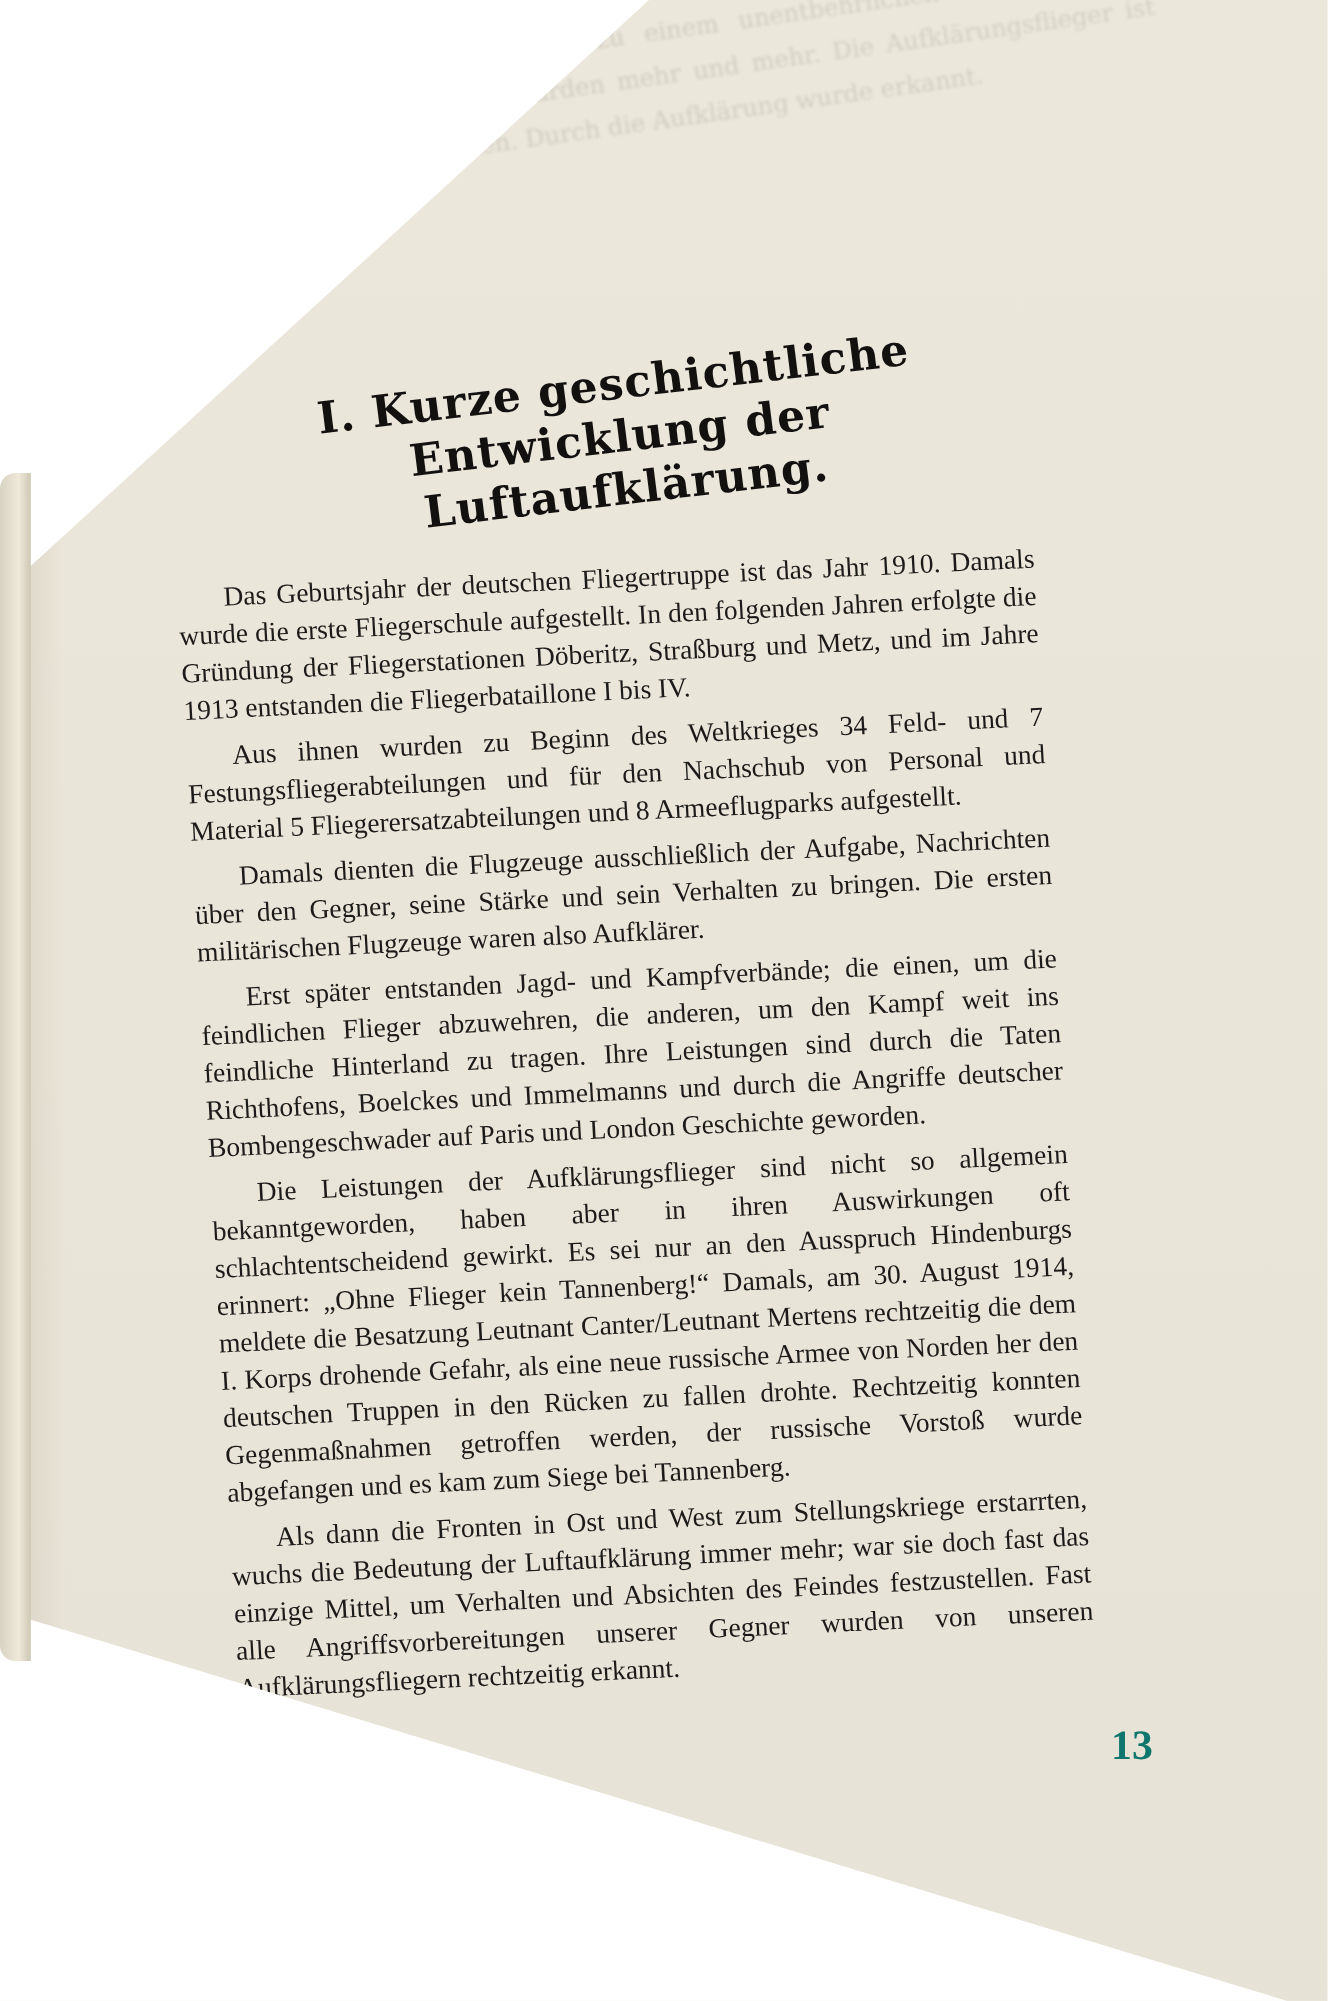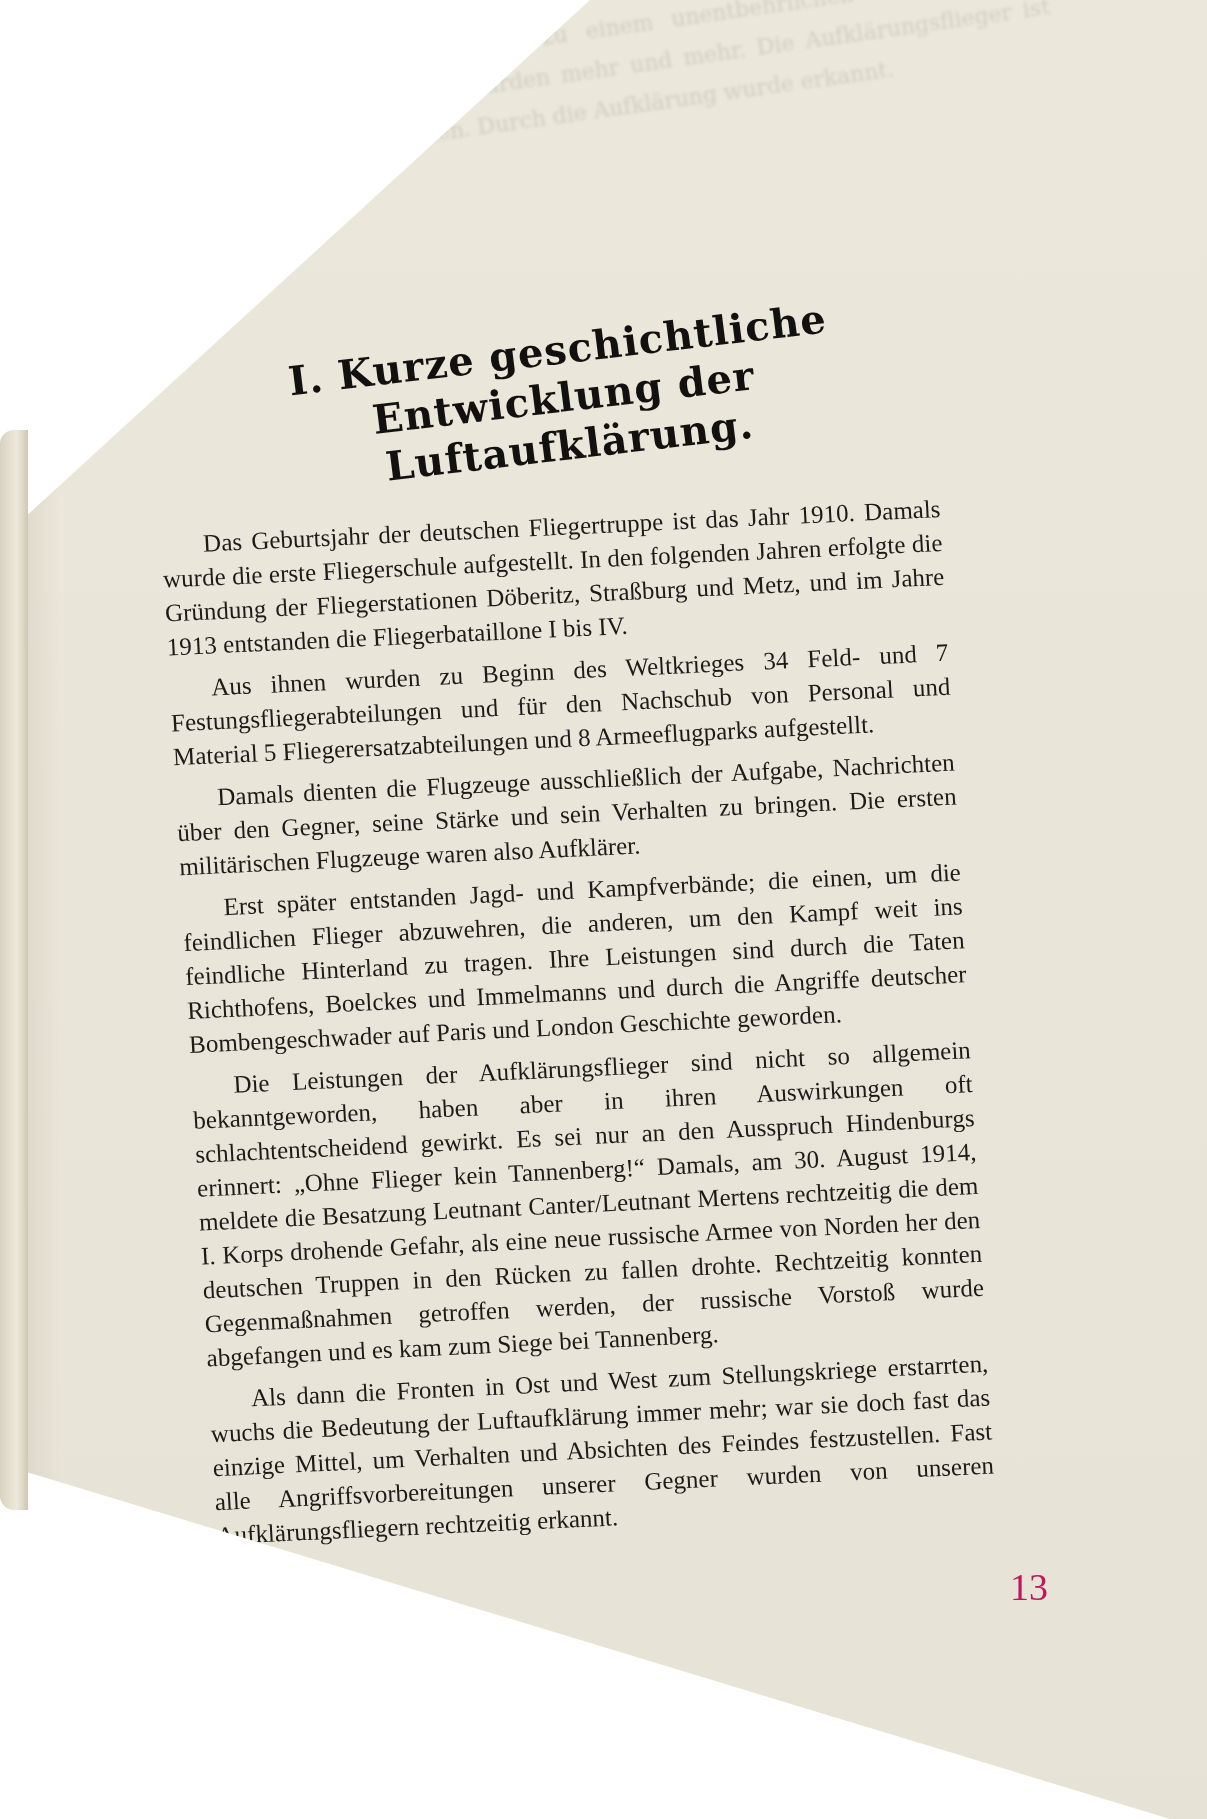--- a/index.html
+++ b/index.html
@@ -40,21 +40,21 @@
     font-size:40px; line-height:48px; text-align:center; margin:0 0 40px 40px;
     letter-spacing:1px; transform: rotate(-4deg); transform-origin:center;
     color:#121110;
   }
   .para {
     font-family:"Liberation Serif", serif; font-size:25px; line-height:34px;
     text-align:justify; text-indent:42px; margin:0 0 8px 0;
   }
   .page-number {
     position:absolute; left:1010px; top:1565px;
-    font-family:"Liberation Serif", serif; font-weight:normal; font-size:38px; color:#be185d;
+    font-family:"Liberation Serif", serif; font-weight:bold; font-size:38px; color:#0f766e;
   }
 </style>
 </head>
 <body>
 
 <div class="page">
   <div class="page-shade"></div>
   <div class="bleed">Es wurde die Luftaufklärung zu einem unentbehrlichen Hilfsmittel der Führung. Ihre Aufgaben wurden mehr und mehr. Die Aufklärungsflieger ist nicht mehr wegzudenken. Durch die Aufklärung wurde erkannt.</div>
 
   <div class="content">

